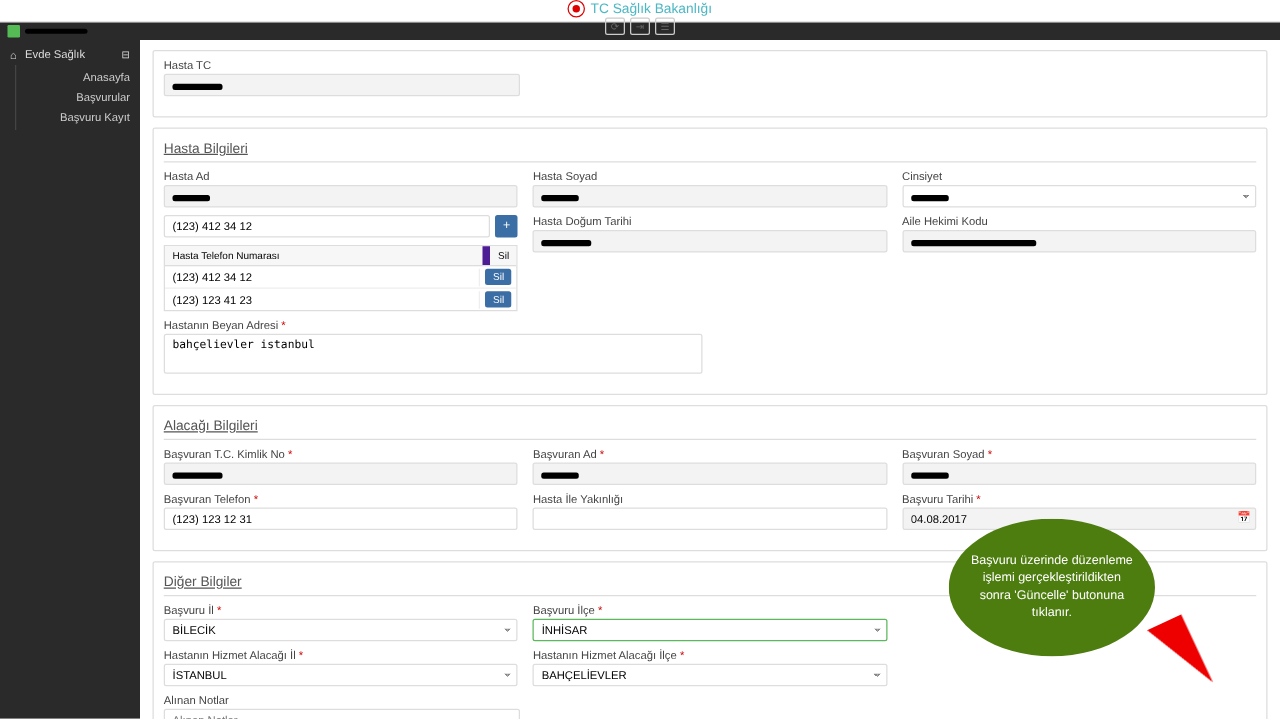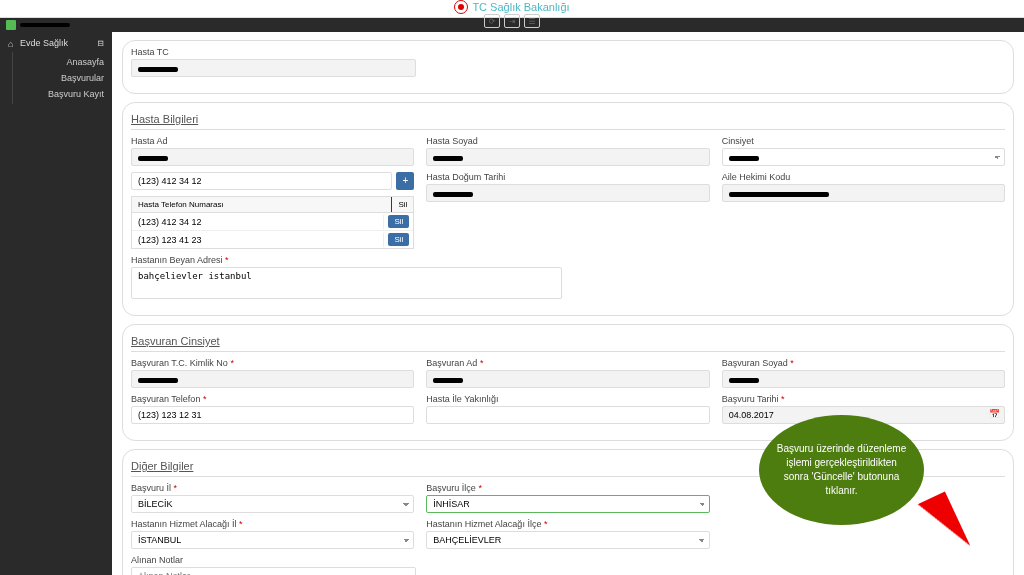--- a/index.html
+++ b/index.html
@@ -25,21 +25,21 @@
     .sidebar { width: 112px; background: #2a2a2a; color: #aaa; padding-top: 4px; }
     .side-head { display:flex; align-items:center; justify-content:space-between; padding: 2px 8px 4px; color:#ddd; font-size:9px; }
     .side-head-left { display:flex; gap:4px; align-items:center; }
     .home-ico { width: 8px; height: 8px; display:inline-block; }
     .collapse-ico { font-size:8px; }
     .side-items { border-left: 1px solid #444; margin-left: 12px; padding: 2px 0; text-align: right;}
     .side-item { padding: 3px 8px; font-size: 9px; color: #ccc; cursor:pointer; }
     
     .content { flex: 1; background: #fff; padding: 8px 10px; overflow-y: auto; }
     
-    .panel { border: 1px solid #ddd; border-radius: 13px; margin-bottom: 8px; padding: 6px 8px 10px; }
+    .panel { border: 1px solid #ddd; border-radius: 2px; margin-bottom: 8px; padding: 6px 8px 10px; }
     .section-title { font-size: 11px; color: #555; border-bottom: 1px solid #ddd; padding-bottom: 4px; margin: 4px 0 6px; text-decoration: underline; }
     
     .row { display: flex; gap: 12px; margin-bottom: 6px; }
     .field { flex: 1; display: flex; flex-direction: column; gap: 2px; }
     .field.thin { max-width: 285px; }
     .label { font-size: 9px; color: #444; }
     .label .req { color: #c00; }
     .input, .select, .textarea {
       border: 1px solid #ddd; border-radius: 2px; padding: 3px 6px; font-size: 9px;
       background: #fff; height: 18px; width: 100%;
@@ -53,21 +53,21 @@
     .redact.w30 { width:30px; } .redact.w40 { width:40px; } .redact.w100 { width:100px; }
     .redact.inside { position:relative; top:1px; }
     
     .phone-row { display:flex; gap:4px; align-items:flex-end;}
     .phone-row .input { flex:1; }
     .add-btn { width:18px; height:18px; background:#3b6ea5; color:#fff; border:none; border-radius:2px; cursor:pointer; font-size:10px; line-height:1; }
     
     .phone-table { border:1px solid #ddd; margin-top:4px; max-width:285px;}
     .pt-head { display:flex; background:#f7f7f7; font-size:8px; border-bottom:1px solid #ddd;}
     .pt-head div { padding:3px 6px; }
-    .pt-head .c1 { flex:1; border-right:1px solid #4c1d95;}
+    .pt-head .c1 { flex:1; border-right:6px solid #4c1d95;}
     .pt-row { display:flex; font-size:9px; border-bottom:1px solid #eee; align-items:center;}
     .pt-row:last-child { border-bottom:none;}
     .pt-row .c1 { flex:1; padding:2px 6px; border-right:1px solid #eee;}
     .pt-row .c2 { padding:2px 4px;}
     .del-btn { background:#3b6ea5; color:#fff; border:none; border-radius:2px; padding:2px 6px; font-size:8px; cursor:pointer;}
     
     .date-wrap { position:relative; }
     .cal-ico { position:absolute; right:4px; top:3px; font-size:9px; color:#888;}
     
     .callout {
@@ -180,21 +180,21 @@
       <div class="row">
         <div class="field">
           <span class="label"><span>Hastanın Beyan Adresi</span> <span class="req">*</span></span>
           <textarea class="textarea" style="">bahçelievler istanbul</textarea>
         </div>
         <div class="field"></div>
       </div>
     </div>
 
     <div class="panel">
-      <div class="section-title">Başvuran Cinsiyet</div>
+      <div class="section-title">Alacağı Bilgileri</div>
       <div class="row">
         <div class="field">
           <span class="label"><span>Başvuran T.C. Kimlik No</span> <span class="req">*</span></span>
           <div class="input" readonly=""><span class="redact w40 inside"></span></div>
         </div>
         <div class="field">
           <span class="label"><span>Başvuran Ad</span> <span class="req">*</span></span>
           <div class="input" readonly=""><span class="redact w30 inside"></span></div>
         </div>
         <div class="field">

